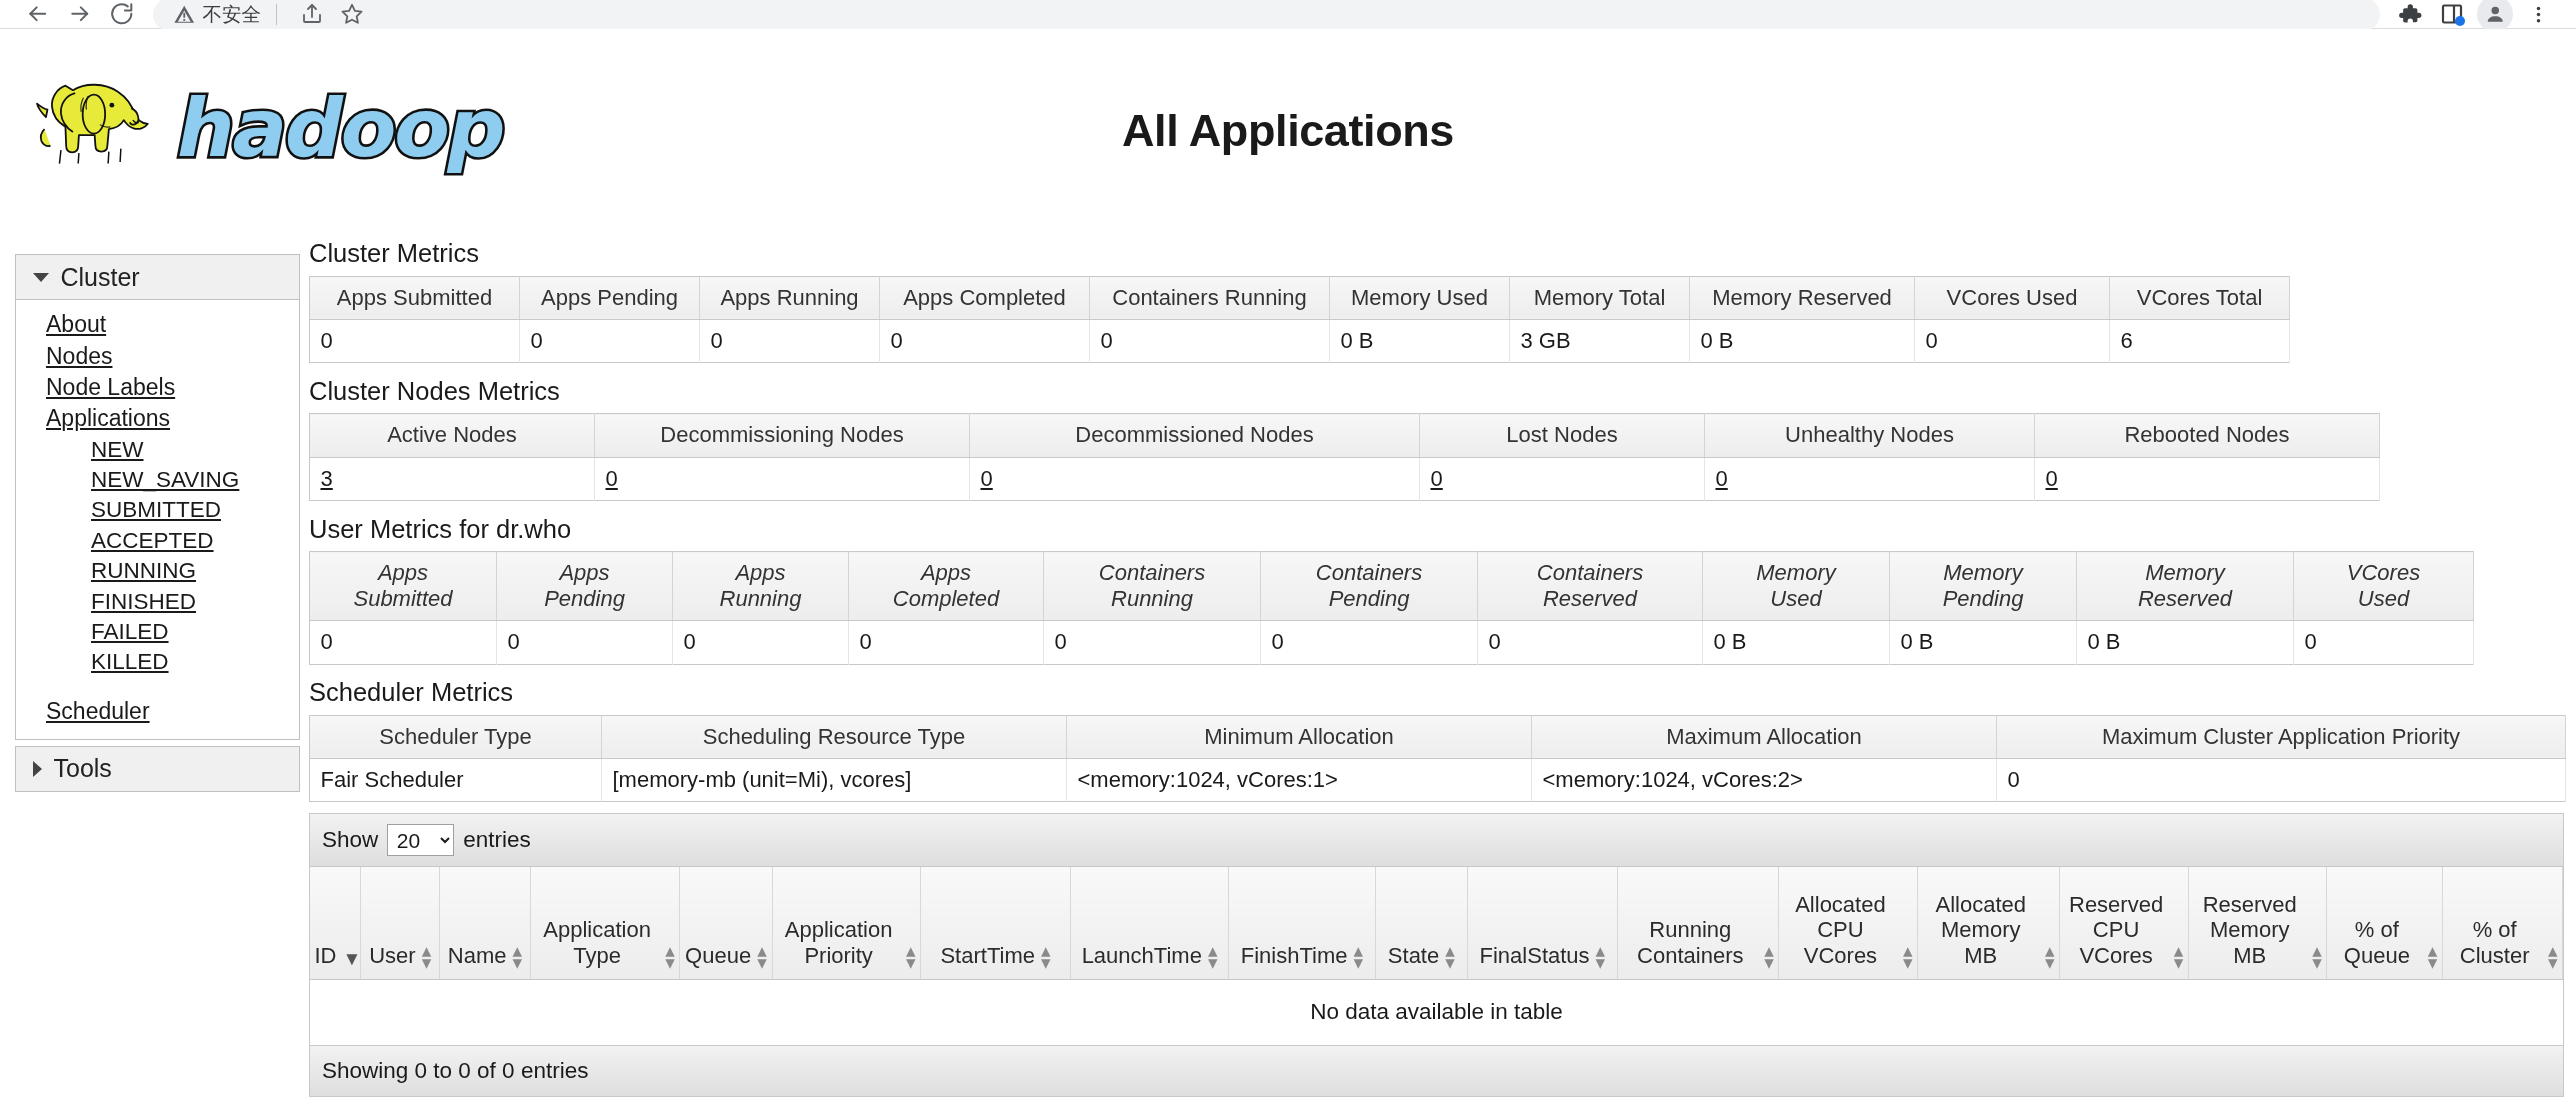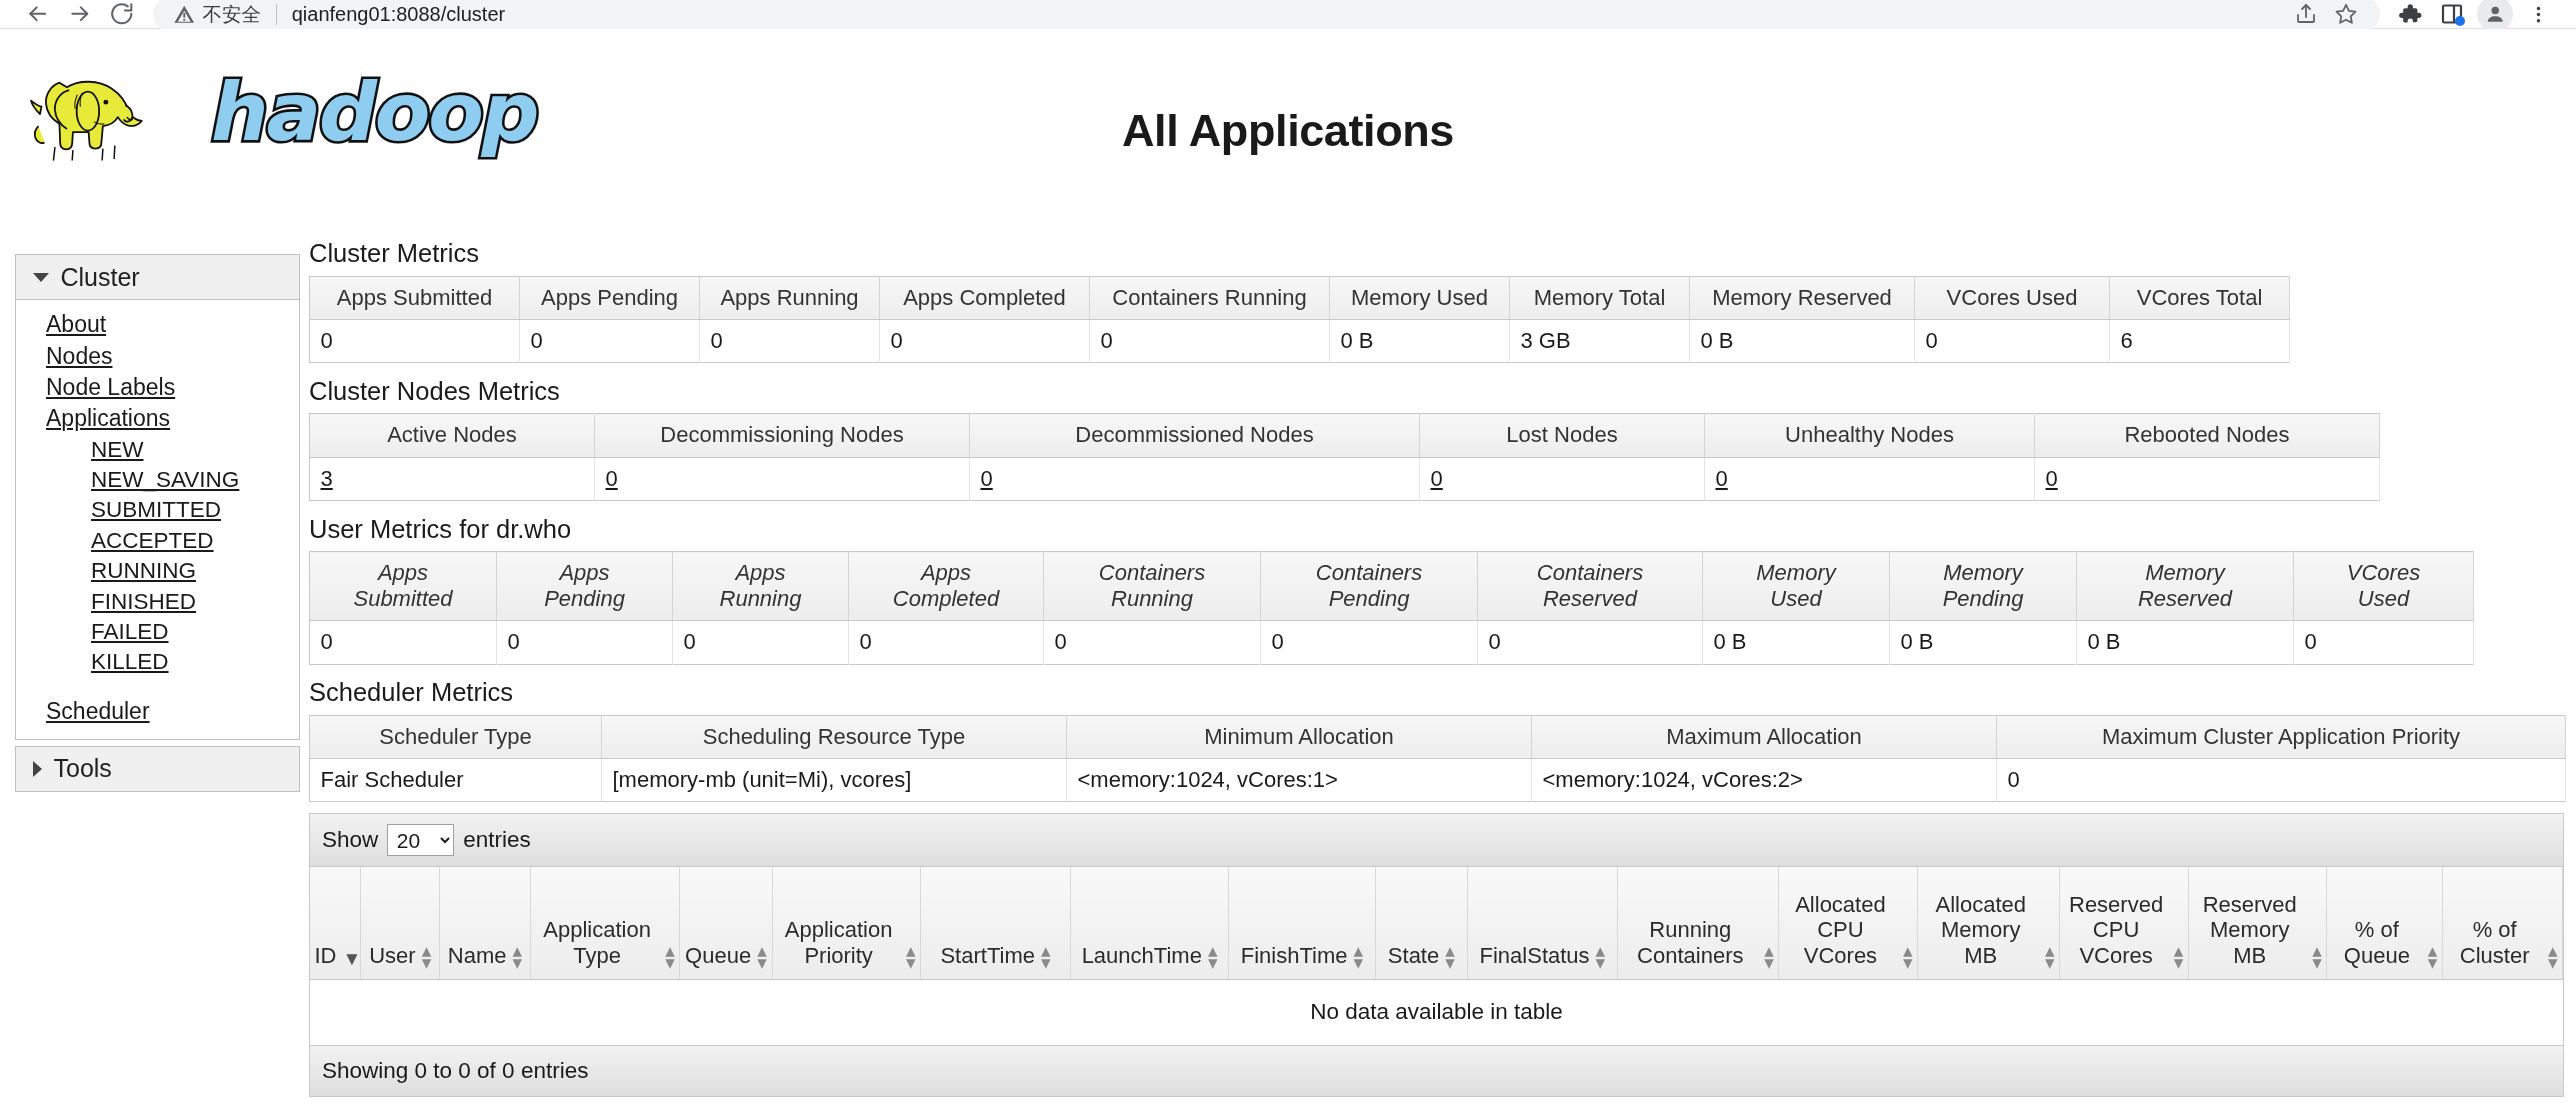--- a/index.html
+++ b/index.html
@@ -96,25 +96,24 @@
     background: #ffffff;
   }
 
   
   #page-header {
     position: relative;
     height: 180px;
   }
   #logo {
     position: absolute;
-    left: 22px; top: 43px;
+    left: 28px; top: 43px;
     width: 510px; height: 97px;
     display: flex;
-    align-items: flex-start;
-    gap: 40px;
+    align-items: flex-end;
   }
   #elephant { width: 161px; height: 94px; flex: 0 0 auto; }
   #wordmark {
     font-family: "DejaVu Sans", sans-serif;
     font-size: 81px;
     font-weight: bold;
     font-style: italic;
     letter-spacing: -2.2px;
     color: #8ecdf0;
     -webkit-text-stroke: 5.2px #111111;
@@ -330,21 +329,20 @@
   <div id="omnibox">
     <span id="warn-icon">
       <svg width="22.5" height="22.5" viewBox="0 0 24 24" fill="#5f6368">
         <path d="M12 3L1.5 21h21L12 3zm0 5.2l6.9 11.8H5.1L12 8.2z"></path>
         <rect x="11" y="10.5" width="2" height="5.2" fill="#5f6368"></rect>
         <rect x="11" y="17" width="2" height="2" fill="#5f6368"></rect>
       </svg>
     </span>
     <span id="not-secure-text">不安全</span>
     <span id="omni-divider"></span>
-    <span id="url-text"><span>qianfeng01:8088/cluster</span></span>
     <span id="omni-actions">
       <span class="omni-icon">
         <svg width="24" height="24" viewBox="0 0 24 24" fill="none" stroke="currentColor" stroke-width="1.8" stroke-linecap="round" stroke-linejoin="round">
           <path d="M4 13v6a1 1 0 0 0 1 1h14a1 1 0 0 0 1-1v-6"></path>
           <path d="M12 3v12"></path>
             <path d="M8 7l4-4 4 4"></path>
         </svg>
       </span>
       <span class="omni-icon">
         <svg width="24" height="24" viewBox="0 0 24 24" fill="none" stroke="currentColor" stroke-width="1.8" stroke-linejoin="round">

